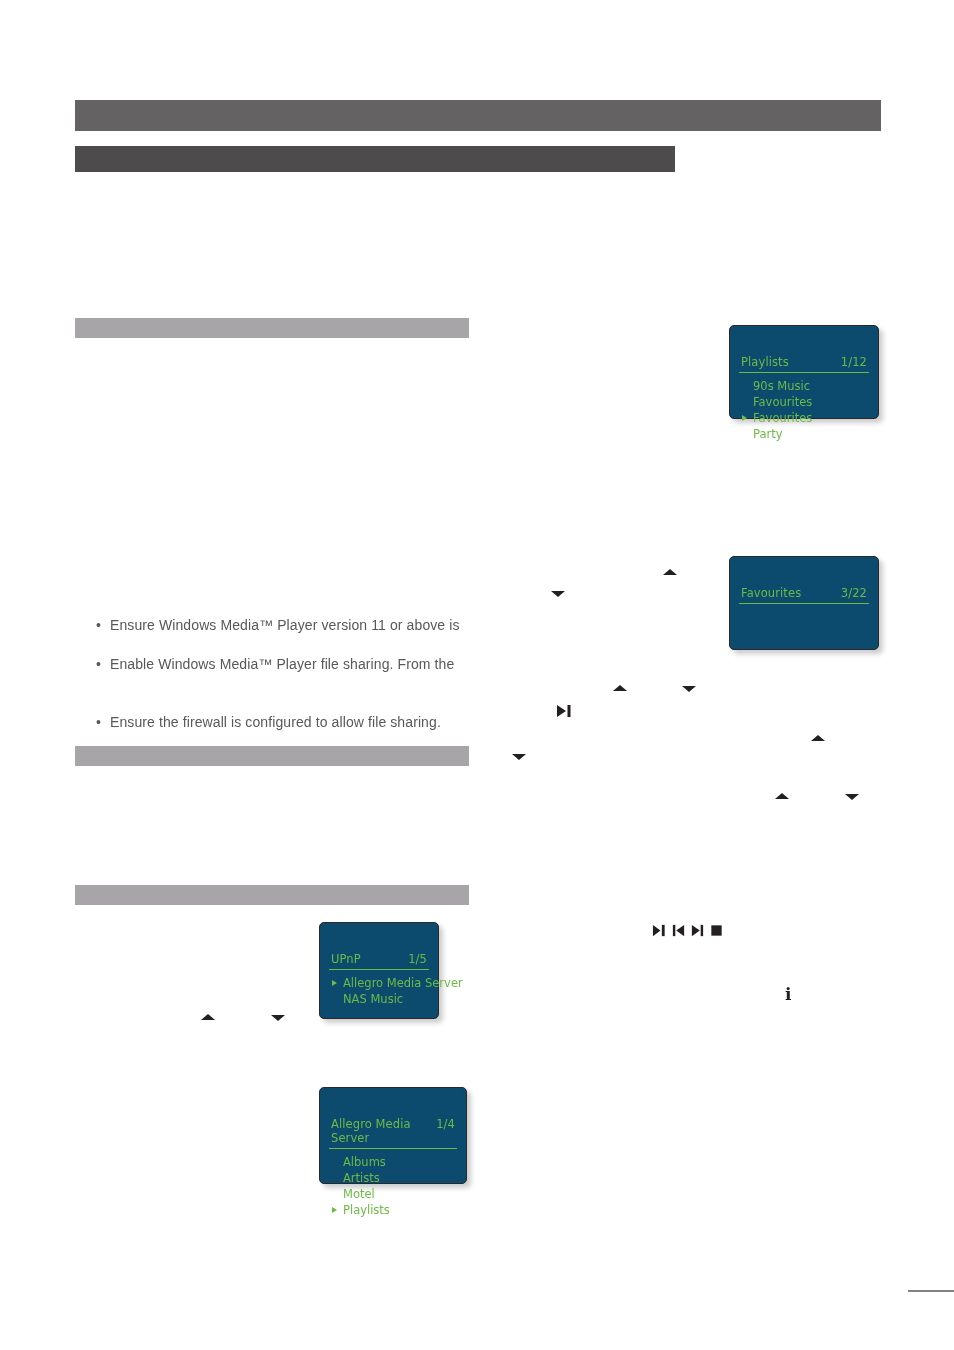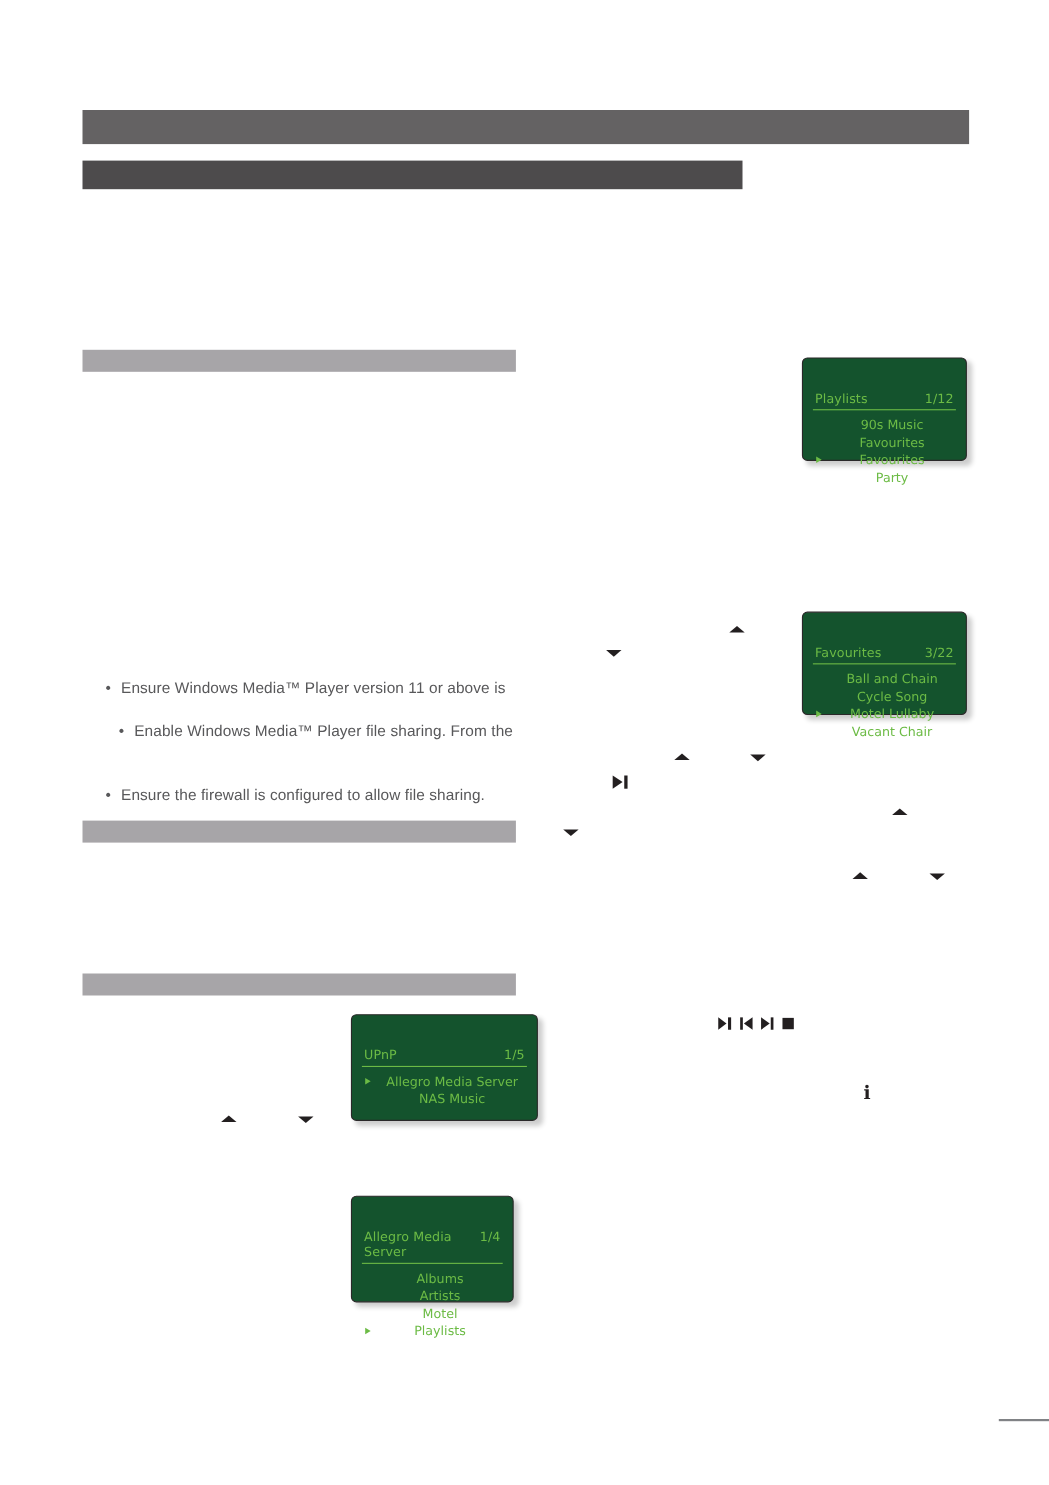--- a/index.html
+++ b/index.html
@@ -40,21 +40,21 @@
   }
   .bullet .dot {
     display: inline-block;
     width: 14px;
     color: #58585a;
   }
 
   
   .panel {
     position: absolute;
-    background: #14532d;
+    background: #0c4a6e;
     border: 1px solid #2a2829;
     border-radius: 5px;
     box-shadow: 4px 4px 5px rgba(0,0,0,0.20);
     box-sizing: border-box;
     padding: 5px 9px 7px 9px;
     font-family: "DejaVu Sans", sans-serif;
   }
   .panel-head {
     display: flex;
     justify-content: space-between;
@@ -71,21 +71,20 @@
     margin: 0;
     padding: 5px 0 0 0;
   }
   .panel-list li {
     position: relative;
     color: #6cbb45;
     font-size: 11.5px;
     line-height: 16px;
     padding-left: 14px;
     white-space: nowrap;
-    text-align: center;
   }
   .panel-list li.sel::before {
     content: "";
     position: absolute;
     left: 3px;
     top: 5px;
     width: 0;
     height: 0;
     border-left: 5px solid #6cbb45;
     border-top: 3.5px solid transparent;
@@ -133,21 +132,21 @@
 
 <div class="bar bar-dark" style="left:75px;  top:100px; width:806px; height:31px;"></div>
 <div class="bar bar-darker" style="left:75px;  top:146px; width:600px; height:26px;"></div>
 <div class="bar bar-gray" style="left:75px;  top:318px; width:394px; height:20px;"></div>
 <div class="bar bar-gray" style="left:75px;  top:746px; width:394px; height:20px;"></div>
 <div class="bar bar-gray" style="left:75px;  top:885px; width:394px; height:20px;"></div>
 
 <div class="bullet" style="left:96px; top:616px;">
   <span class="dot">•</span><span>Ensure Windows Media™ Player version 11 or above is</span>
 </div>
-<div class="bullet" style="left:108px; top:655px;">
+<div class="bullet" style="left:96px; top:655px;">
   <span class="dot">•</span><span>Enable Windows Media™ Player file sharing. From the</span>
 </div>
 <div class="bullet" style="left:96px; top:713px;">
   <span class="dot">•</span><span>Ensure the firewall is configured to allow file sharing.</span>
 </div>
 
 <div class="panel" style="left:729px; top:325px; width:150px; height:94px;">
   <div class="panel-head">
     <span class="title">Playlists</span>
     <span class="count">1/12</span>
@@ -158,29 +157,23 @@
     <li class="sel">Favourites</li>
     <li>Party</li>
   </ul>
 </div>
 
 <div class="panel" style="left:729px; top:556px; width:150px; height:94px;">
   <div class="panel-head">
     <span class="title">Favourites</span>
     <span class="count">3/22</span>
   </div>
-  <ul class="panel-list">
-    <li>Ball and Chain</li>
-    <li>Cycle Song</li>
-    <li class="sel">Motel Lullaby</li>
-    <li>Vacant Chair</li>
-  </ul>
-</div>
-
-<div class="panel" style="left:319px; top:922px; width:170px; height:97px;">
+</div>
+
+<div class="panel" style="left:319px; top:922px; width:120px; height:97px;">
   <div class="panel-head">
     <span class="title">UPnP</span>
     <span class="count">1/5</span>
   </div>
   <ul class="panel-list">
     <li class="sel">Allegro Media Server</li>
     <li>NAS Music</li>
   </ul>
 </div>
 

